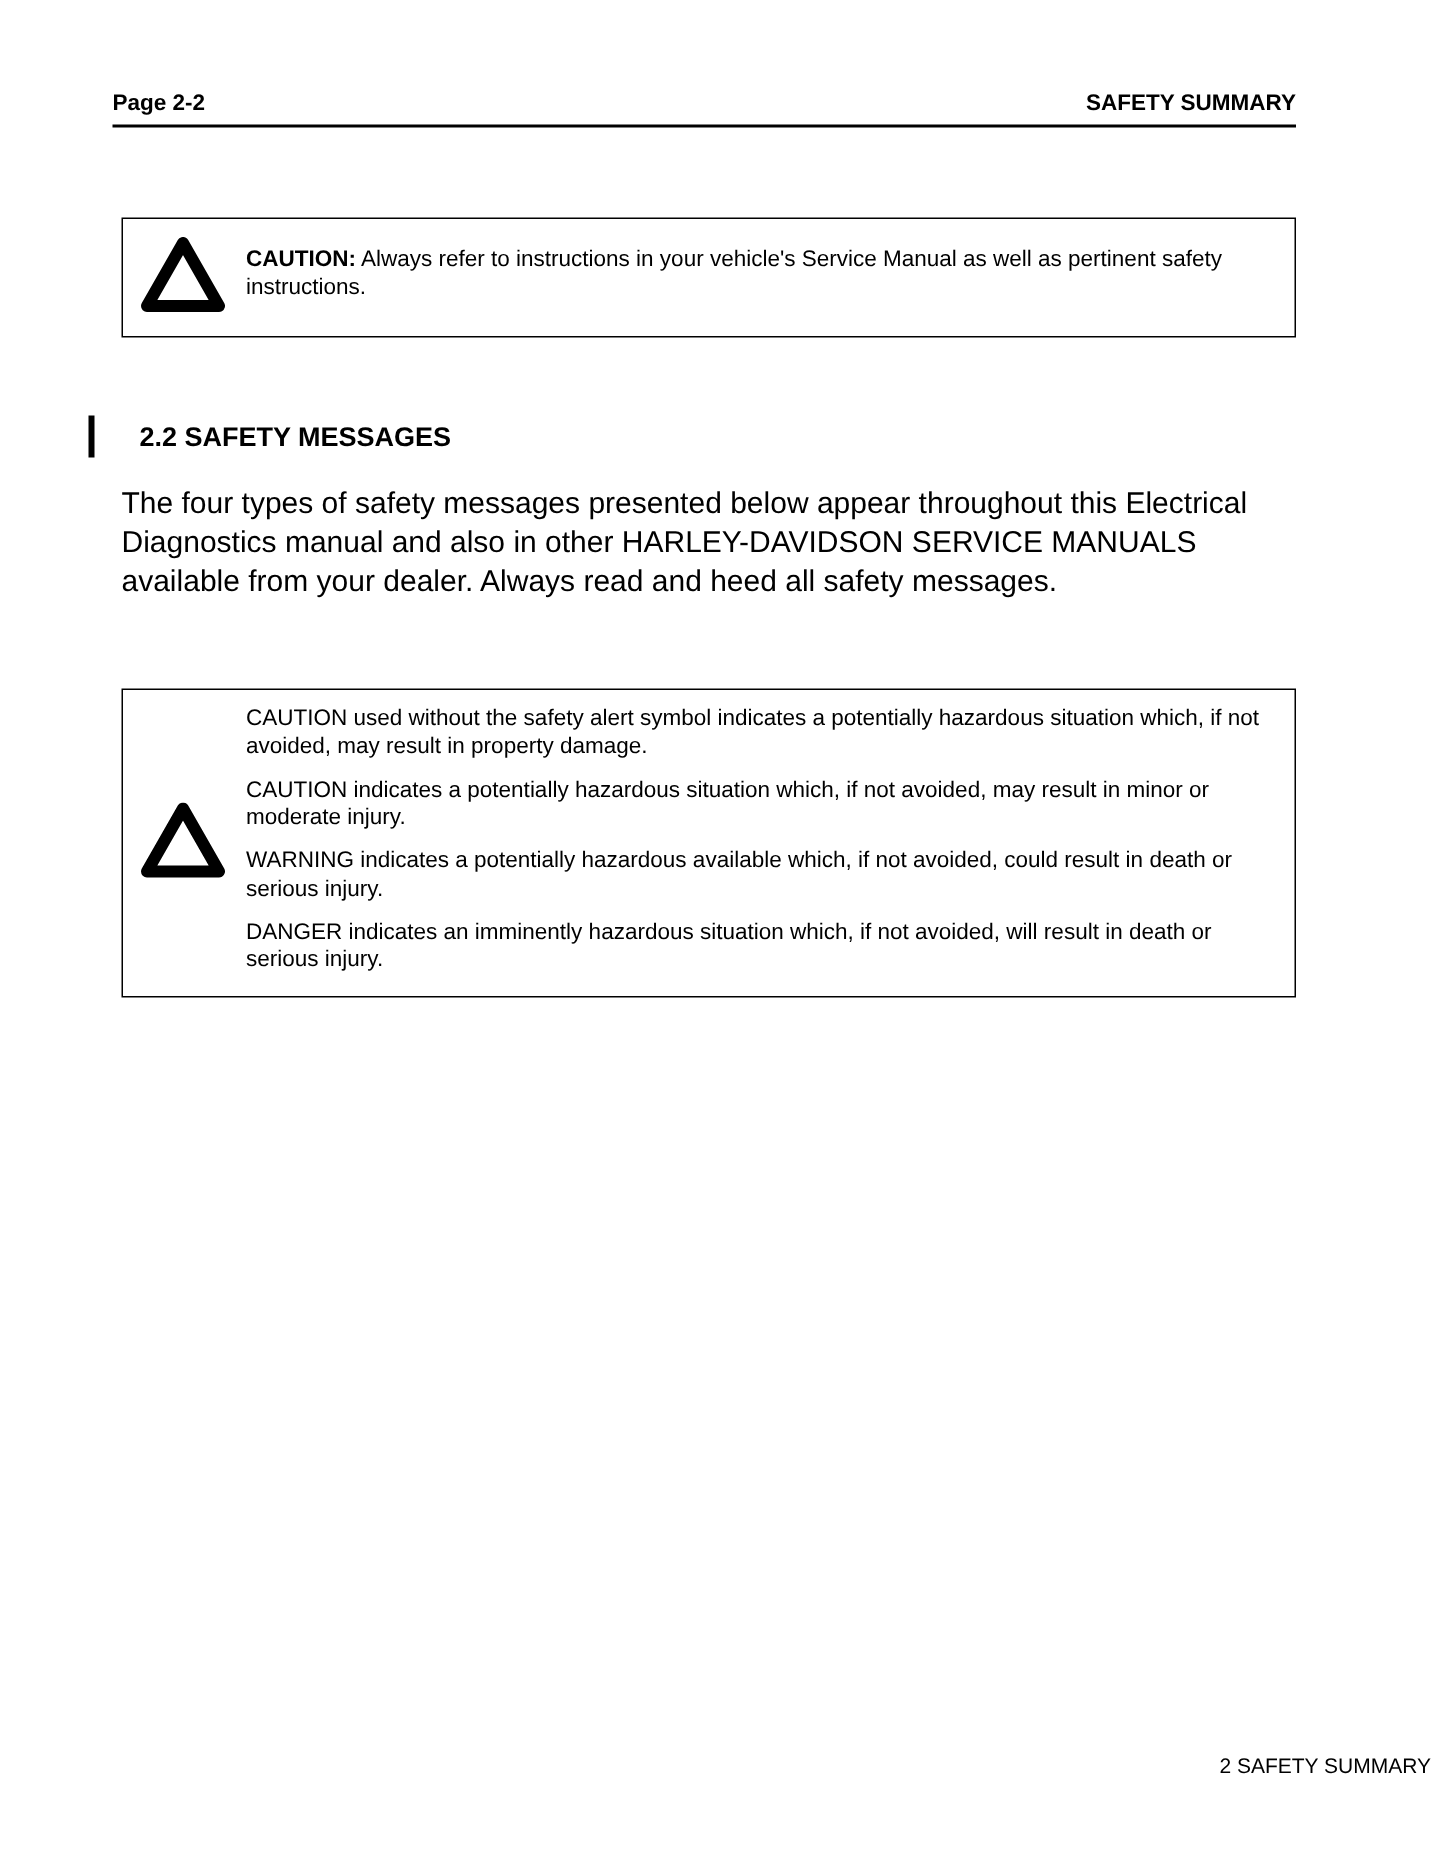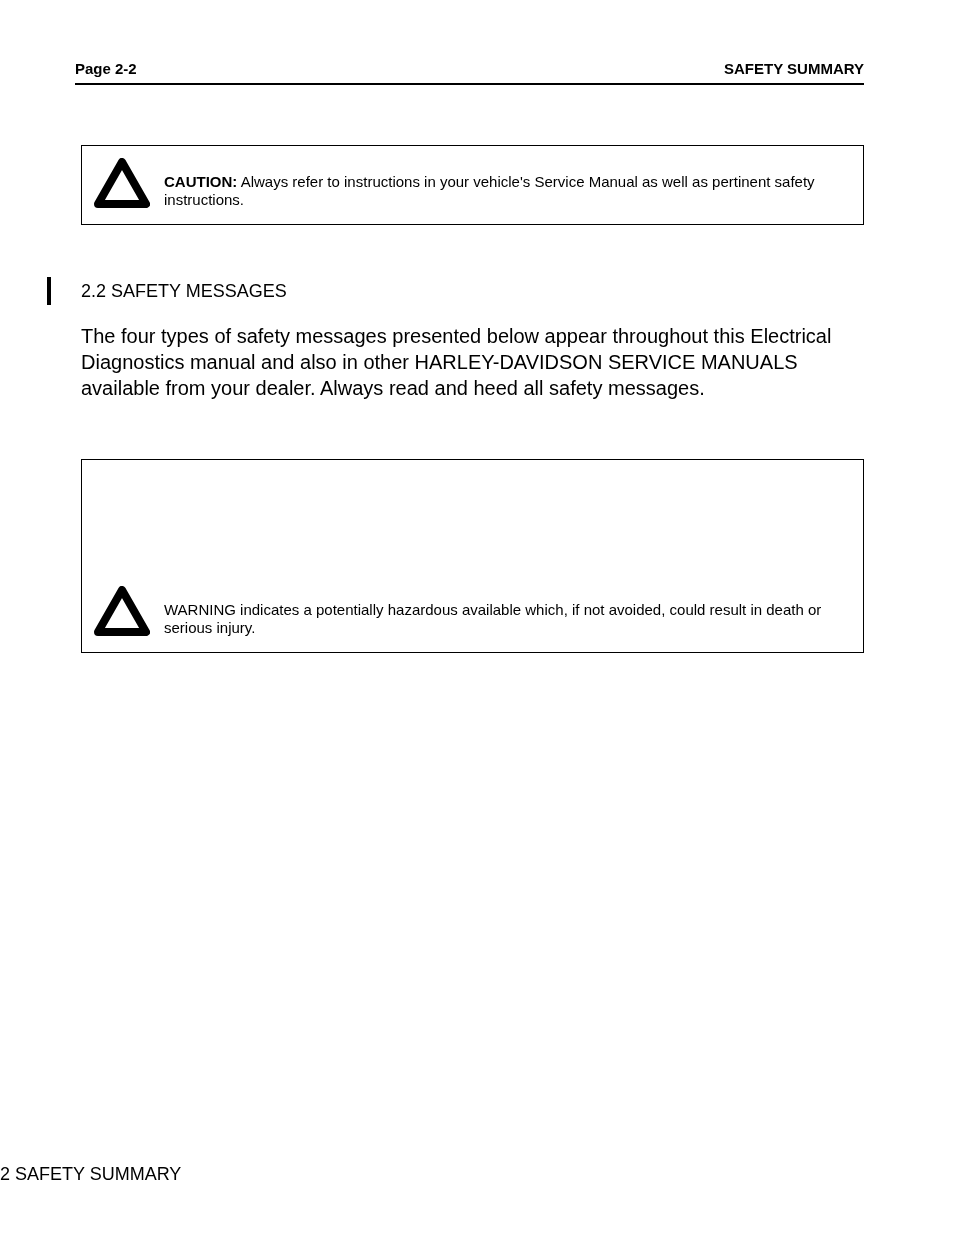--- a/index.html
+++ b/index.html
@@ -26,38 +26,38 @@
     height: 2px;
     background: #000;
     margin-bottom: 60px;
   }
 
   .caution-box {
     border: 1.5px solid #000;
     padding: 10px 18px 14px 12px;
     margin-left: 6px;
     display: flex;
-    align-items: flex-end;
+    align-items: center;
     gap: 14px;
   }
   .caution-box.small { min-height: 74px; }
   .caution-box.large { min-height: 194px; }
   .caution-text {
     font-size: 15px;
     line-height: 1.25;
   }
   .caution-label {
     font-weight: bold;
     display: inline;
   }
 
   .section-heading {
     font-size: 18px;
-    font-weight: normal;
-    margin: 52px 0 18px 0;
+    font-weight: bold;
+    margin: 52px 0 18px 12px;
     display: flex;
     align-items: center;
     gap: 6px;
   }
   .changebar {
     width: 4px;
     height: 28px;
     background: #000;
     margin-left: -28px;
     margin-right: 24px;
@@ -72,22 +72,22 @@
   .caution-content p { margin-bottom: 10px; }
   .caution-content p:last-child { margin-bottom: 0; }
 
   .spacer { height: 44px; }
 
   .footer {
     position: absolute;
     bottom: 50px;
     left: 0;
     width: 100%;
-    text-align: left;
-    font-size: 18px;
+    text-align: right;
+    font-size: 14px;
   }
   .triangle-icon { flex-shrink:0; margin-top:2px; }
 </style>
 </head>
 <body>
 
 <div class="page">
   <div class="header-row">
     <div class="page-label">Page 2-2</div>
     <div class="section-label">SAFETY SUMMARY</div>
@@ -111,19 +111,22 @@
 
   <p class="body-paragraph">The four types of safety messages presented below appear throughout this Electrical Diagnostics manual and also in other HARLEY-DAVIDSON SERVICE MANUALS available from your dealer. Always read and heed all safety messages.</p>
 
   <div class="spacer"></div>
 
   <div class="caution-box large">
     <svg class="triangle-icon" width="56" height="52" viewBox="0 0 56 52">
       <path d="M28 4 L52 46 L4 46 Z" fill="none" stroke="#000" stroke-width="8" stroke-linejoin="round"></path>
     </svg>
     <div class="caution-text caution-content">
+      <p>CAUTION used without the safety alert symbol indicates a potentially hazardous situation which, if not avoided, may result in property damage.</p>
+      <p>CAUTION indicates a potentially hazardous situation which, if not avoided, may result in minor or moderate injury.</p>
       <p>WARNING indicates a potentially hazardous available which, if not avoided, could result in death or serious injury.</p>
+      <p>DANGER indicates an imminently hazardous situation which, if not avoided, will result in death or serious injury.</p>
     </div>
   </div>
 
 </div>
 
 <div class="footer">2 SAFETY SUMMARY</div>
 
 </body></html>

